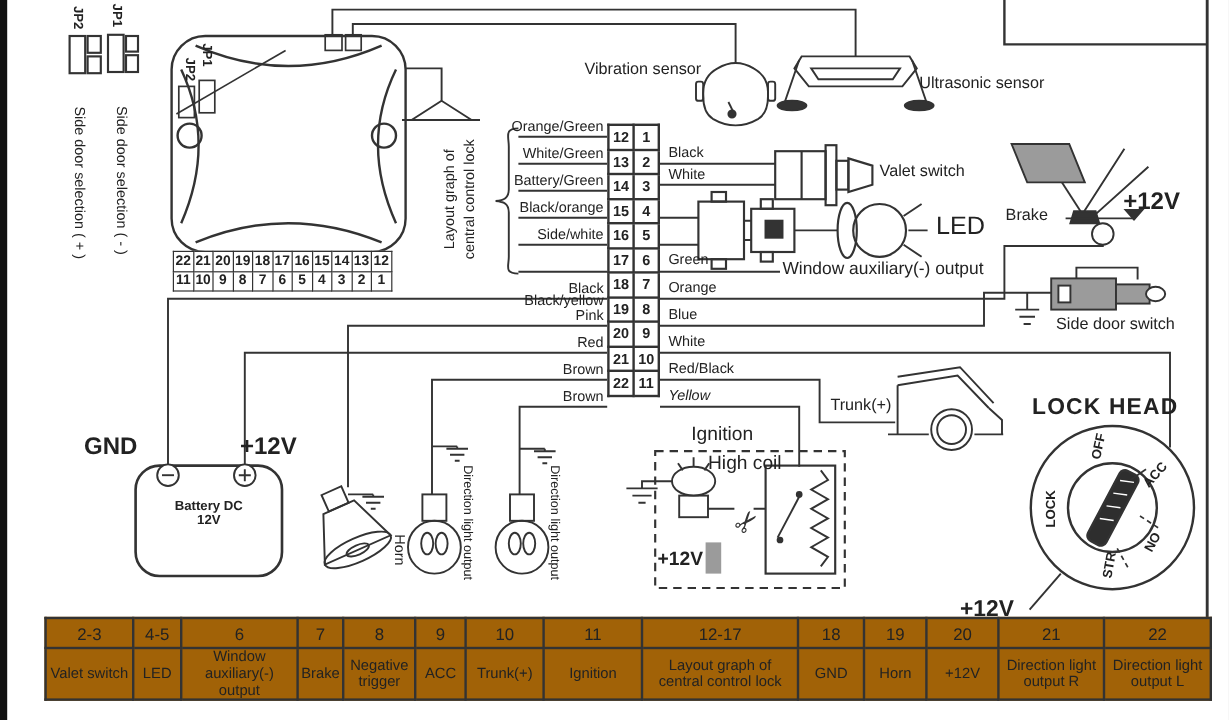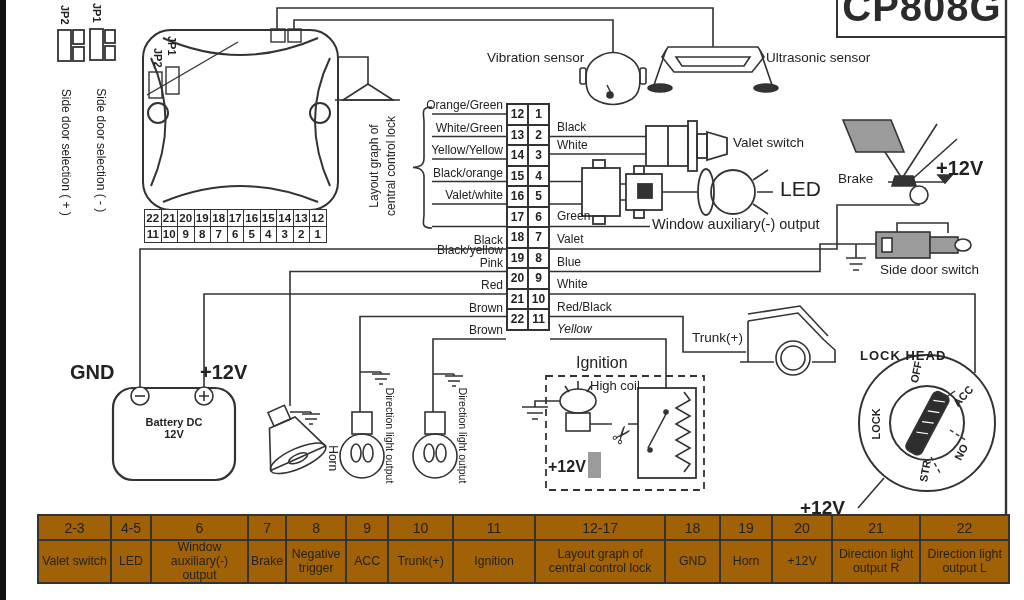--- a/index.html
+++ b/index.html
@@ -222,78 +222,75 @@
         <path d="M 922 400 L 933 396 M 922 412 L 933 408 M 922 424 L 933 420 M 922 436 L 933 432" stroke="#fff" stroke-width="1.2"></path>
       </g>
       <path d="M 942 400 L 955 391" stroke-width="1.4"></path>
       <path d="M 950 430 L 967 441" stroke-dasharray="4 3" stroke-width="1.4"></path>
       <path d="M 931 457 L 940 473" stroke-dasharray="4 3" stroke-width="1.4"></path>
       <path d="M 858 508 L 884 478" stroke-width="1.6"></path>
     </g>
   </g>
 </svg>
 
-<div class="title-clip">
-      <span>CP808G</span>
-    </div>
 
 <div class="lbl rt90 bold" style="left:50px;top:9px;width:28px;font-size:11px;">JP2</div>
 <div class="lbl rt90 bold" style="left:82px;top:7px;width:28px;font-size:11px;">JP1</div>
 <div class="lbl rt90" style="left:-9px;top:146px;width:150px;">Side door selection ( + )</div>
 <div class="lbl rt90" style="left:26px;top:144px;width:150px;">Side door selection ( - )</div>
 <div class="lbl rt90 bold" style="left:153px;top:40px;width:36px;font-size:11px;">JP1</div>
 <div class="lbl rt90 bold" style="left:139px;top:52px;width:36px;font-size:11px;">JP2</div>
 
 <div class="lbl dev" style="left:487px;top:51px;">Vibration sensor</div>
-<div class="lbl dev" style="left:766px;top:51px;">Ultrasonic sensor</div>
+<div class="lbl dev" style="left:766px;top:62px;">Ultrasonic sensor</div>
 
 <div class="harness-cap">
   <div>Layout graph of</div>
   <div>central control lock</div>
 </div>
 
 <div class="lbl ralign" style="left:383px;top:99px;width:120px;">Orange/Green</div>
 <div class="lbl ralign" style="left:383px;top:121.5px;width:120px;">White/Green</div>
-<div class="lbl ralign" style="left:383px;top:144px;width:120px;">Yellow/Yellow</div>
+<div class="lbl ralign" style="left:383px;top:144px;width:120px;">Battery/Green</div>
 <div class="lbl ralign" style="left:383px;top:166.5px;width:120px;">Black/orange</div>
-<div class="lbl ralign" style="left:383px;top:189px;width:120px;">Valet/white</div>
+<div class="lbl ralign" style="left:383px;top:189px;width:120px;">Side/white</div>
 <div class="lbl ralign" style="left:383px;top:211.5px;width:120px;margin-top:32px;">Black/yellow</div>
 <div class="lbl ralign" style="left:383px;top:234px;width:120px;">Black</div>
 <div class="lbl ralign" style="left:383px;top:256.5px;width:120px;">Pink</div>
 <div class="lbl ralign" style="left:383px;top:279px;width:120px;">Red</div>
 <div class="lbl ralign" style="left:383px;top:301.5px;width:120px;">Brown</div>
 <div class="lbl ralign" style="left:383px;top:324px;width:120px;">Brown</div>
 
 <div class="lbl" style="left:557px;top:121px;">Black</div>
 <div class="lbl" style="left:557px;top:139px;">White</div>
 <div class="lbl" style="left:557px;top:210px;text-align:center;">Green</div>
-<div class="lbl" style="left:557px;top:233px;">Valet</div>
+<div class="lbl" style="left:557px;top:233px;">Orange</div>
 <div class="lbl" style="left:557px;top:256px;">Blue</div>
 <div class="lbl" style="left:557px;top:278px;">White</div>
 <div class="lbl" style="left:557px;top:301px;text-align:center;">Red/Black</div>
 <div class="lbl" style="left:557px;top:323px;font-style:italic;">Yellow</div>
 
 <div class="lbl dev" style="left:733px;top:136px;">Valet switch</div>
 <div class="lbl" style="left:780px;top:178px;font-size:21px;">LED</div>
 <div class="lbl" style="left:652px;top:217px;font-size:14.5px;">Window  auxiliary(-) output</div>
 <div class="lbl dev" style="left:838px;top:172px;">Brake</div>
 <div class="lbl bold" style="left:936px;top:158px;font-size:20px;">+12V</div>
 <div class="lbl dev" style="left:880px;top:263px;">Side door switch</div>
 <div class="lbl dev" style="left:692px;top:331px;">Trunk(+)</div>
 
-<div class="lbl bold" style="left:860px;top:349px;font-size:13px;letter-spacing:1px;">LOCK HEAD</div>
+<div class="lbl bold" style="left:860px;top:330px;font-size:19px;letter-spacing:1px;">LOCK HEAD</div>
 <div class="lockpos" style="left:899px;top:366px;transform:rotate(-78deg);">OFF</div>
 <div class="lockpos" style="left:946px;top:390px;transform:rotate(-48deg);">ACC</div>
 <div class="lockpos" style="left:944px;top:446px;transform:rotate(-62deg);">NO</div>
 <div class="lockpos" style="left:908px;top:465px;transform:rotate(-80deg);">STR</div>
 <div class="lockpos" style="left:856px;top:418px;transform:rotate(-90deg);width:40px;">LOCK</div>
 <div class="lbl bold" style="left:800px;top:498px;font-size:19px;">+12V</div>
 
 <div class="lbl" style="left:576px;top:355px;font-size:16px;">Ignition</div>
-<div class="lbl" style="left:590px;top:379px;font-size:13px;">High coil</div>
+<div class="lbl" style="left:590px;top:379px;font-size:16px;">High coil</div>
 <div class="lbl bold" style="left:548px;top:459px;font-size:16px;">+12V</div>
 
 <div class="lbl bold" style="left:70px;top:362px;font-size:20px;">GND</div>
 <div class="lbl bold" style="left:200px;top:362px;font-size:20px;">+12V</div>
 <div class="lbl bold" style="left:113px;top:417px;width:122px;text-align:center;font-size:11px;">
   <div>Battery DC</div>
   <div>12V</div>
 </div>
 
 <div class="lbl rt90" style="left:308px;top:452px;width:50px;font-size:12px;">Horn</div>

